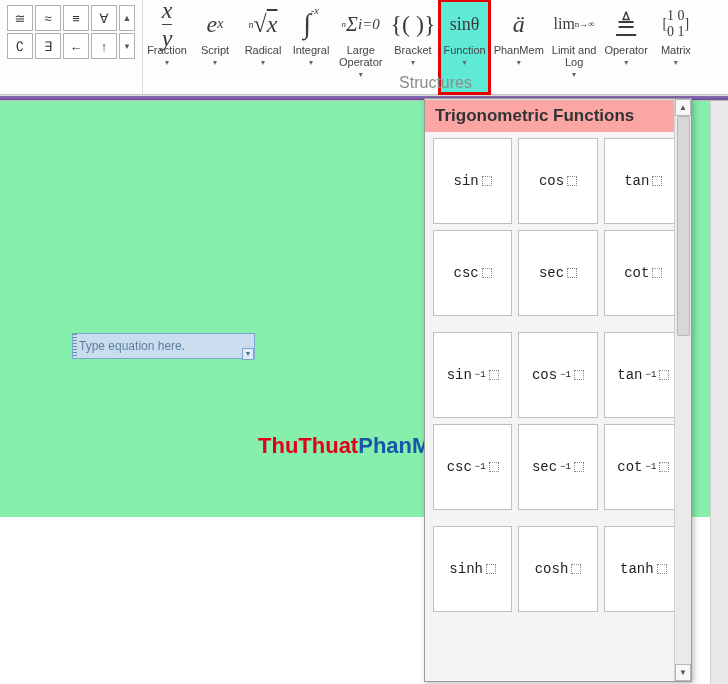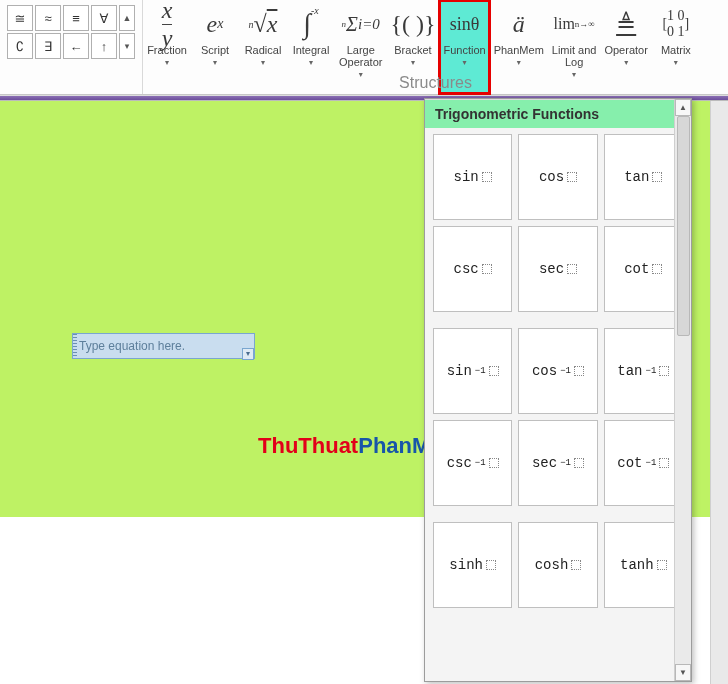--- a/index.html
+++ b/index.html
@@ -68,21 +68,21 @@
     text-align: center;
     font-size: 16px; color: #8a8a8a;
   }
   .purple-bar {
     height: 6px;
     background: linear-gradient(#8a6fb3,#6c4e9c);
     border-top: 1px solid #ddd;
     border-bottom: 1px solid #bbb;
   }
   .doc-area {
-    background: #bef264;
+    background: #86efac;
     position: relative;
     height: 416px;
   }
   .right-scroll-bg {
     position: absolute;
     right: 0; top: 101px;
     width: 18px; height: 583px;
     background: #e9e9e9;
     border-left: 1px solid #cfcfcf;
   }
@@ -120,23 +120,23 @@
     position: absolute;
     left: 424px; top: 98px;
     width: 268px; height: 584px;
     background: #f4f4f4;
     border: 1px solid #9c9c9c;
     box-shadow: 2px 2px 6px rgba(0,0,0,.25);
     display: flex; flex-direction: column;
   }
   .dd-body { flex: 1; overflow: hidden; padding-right: 0; }
   .dd-section-title {
-    background: #86efac;
+    background: #fca5a5;
     color: #333;
-    font-size: 14px; font-weight: 700;
+    font-size: 17px; font-weight: 700;
     padding: 6px 10px 6px 10px;
     border-top: 1px solid #dcdcdc;
   }
   .dd-grid {
     display: grid;
     grid-template-columns: repeat(3, 1fr);
     gap: 6px;
     padding: 6px 8px 10px 8px;
     background: #f4f4f4;
   }

